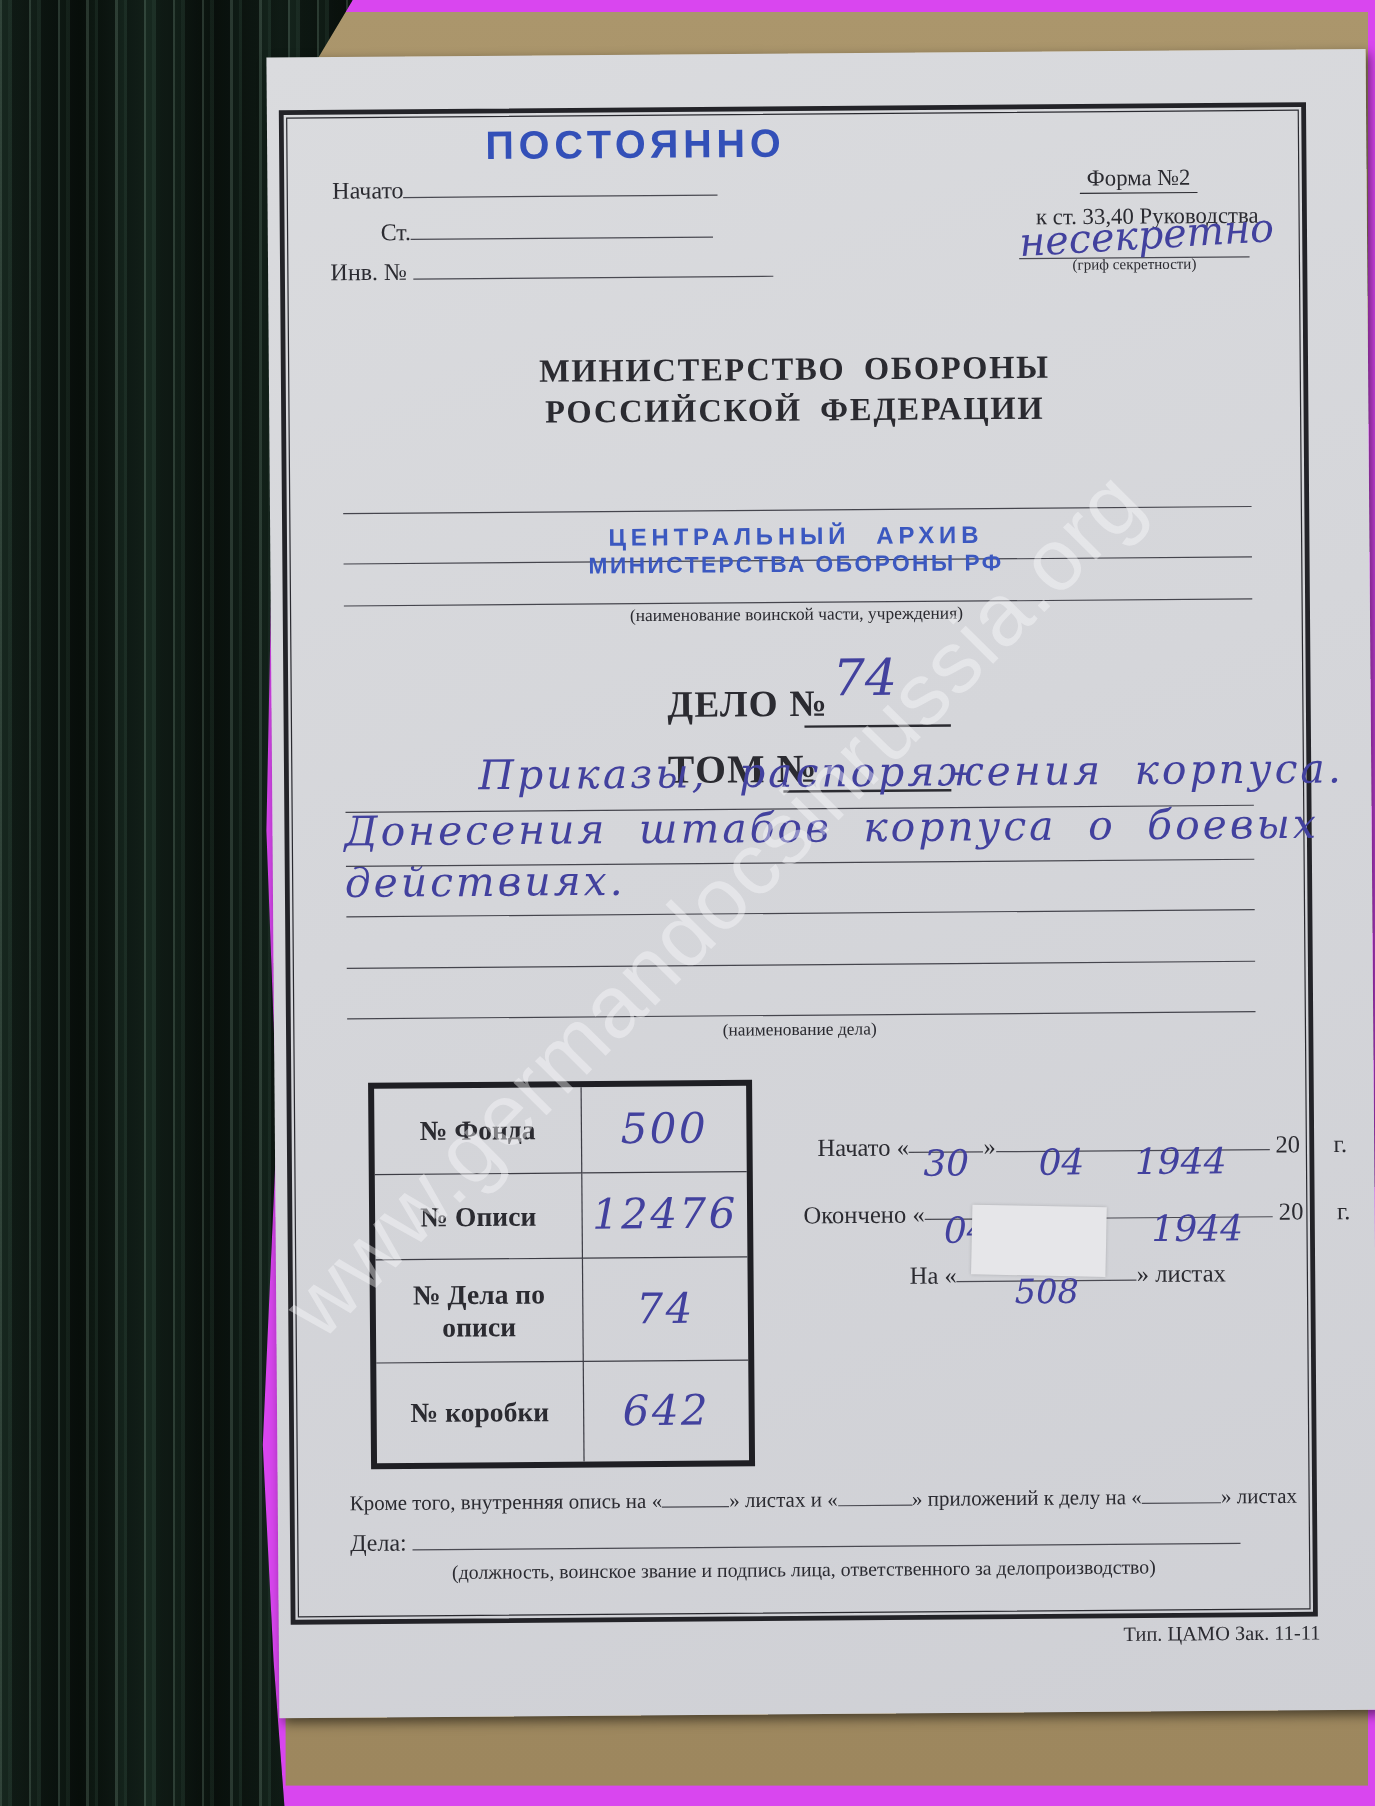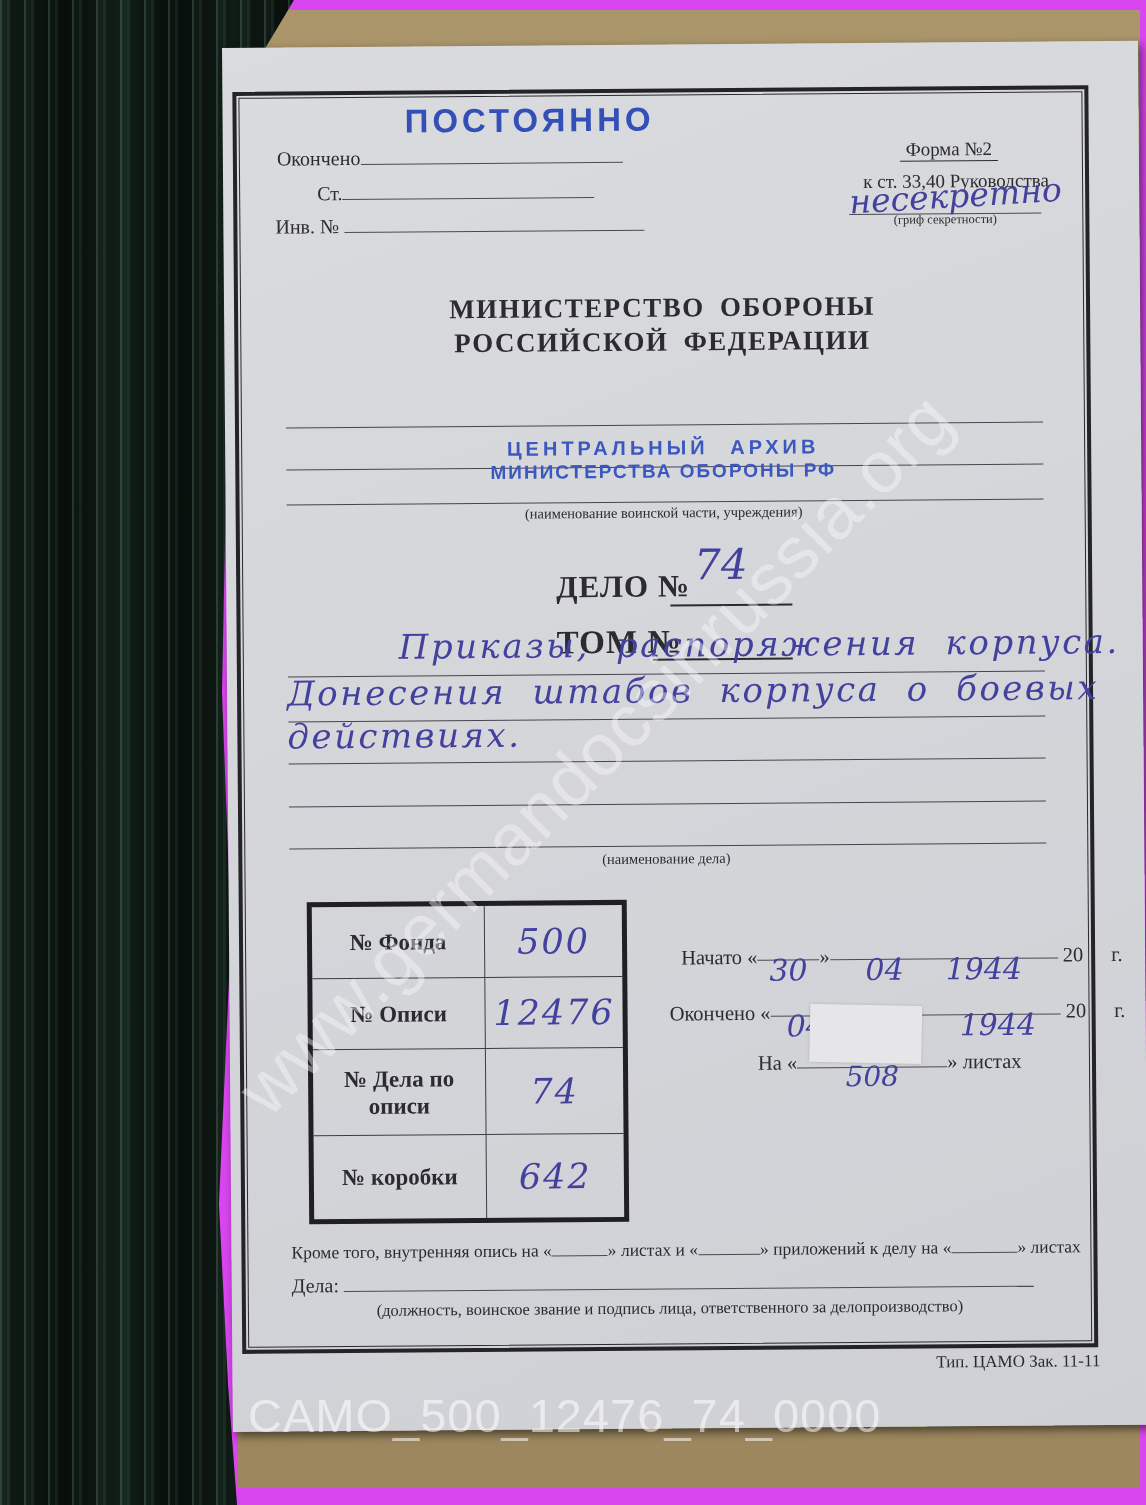--- a/index.html
+++ b/index.html
@@ -116,21 +116,21 @@
   <div class="cardboard"></div>
   <div class="binding"></div>
 
   <div class="paper">
     <div class="frame">
       <div class="frame-inner"></div>
     </div>
 
     <div class="abs p-permanent">ПОСТОЯННО</div>
     <div class="fieldrow printed" style="left:54px;top:97px;">
-      <span>Окончено</span><span class="bl" style="width:262px;"></span>
+      <span>Начато</span><span class="bl" style="width:262px;"></span>
     </div>
     <div class="fieldrow printed" style="left:94px;top:132px;">
       <span>Ст.</span><span class="bl" style="width:252px;"></span>
     </div>
     <div class="fieldrow printed" style="left:52px;top:165px;">
       <span>Инв. №</span> <span class="bl" style="width:300px;"></span>
     </div>
 
     <div class="abs p-form printed"><span>Форма №2</span></div>
     <div class="abs p-guide printed">к ст. 33,40 Руководства</div>
@@ -212,15 +212,14 @@
       <span>Кроме того, внутренняя опись на «</span><span class="bl" style="width:56px;"></span><span>» листах и «</span><span class="bl" style="width:62px;"></span><span>» приложений к делу на «</span><span class="bl" style="width:66px;"></span><span>» листах</span>
     </div>
     <div class="abs verno printed">
       <span>Дела:</span> <span class="bl" style="width:690px;"></span>
     </div>
     <div class="abs ctr verno-cap printed">(должность, воинское звание и подпись лица, ответственного за делопроизводство)</div>
     <div class="abs print-note printed">Тип. ЦАМО Зак. 11-11</div>
   </div>
 
   <div class="wm-diag">www.germandocsinrussia.org</div>
-  <div class="wm-bottom">CAMO_500_12476_74_0000</div>
 
 </div>
 
 </body></html>

